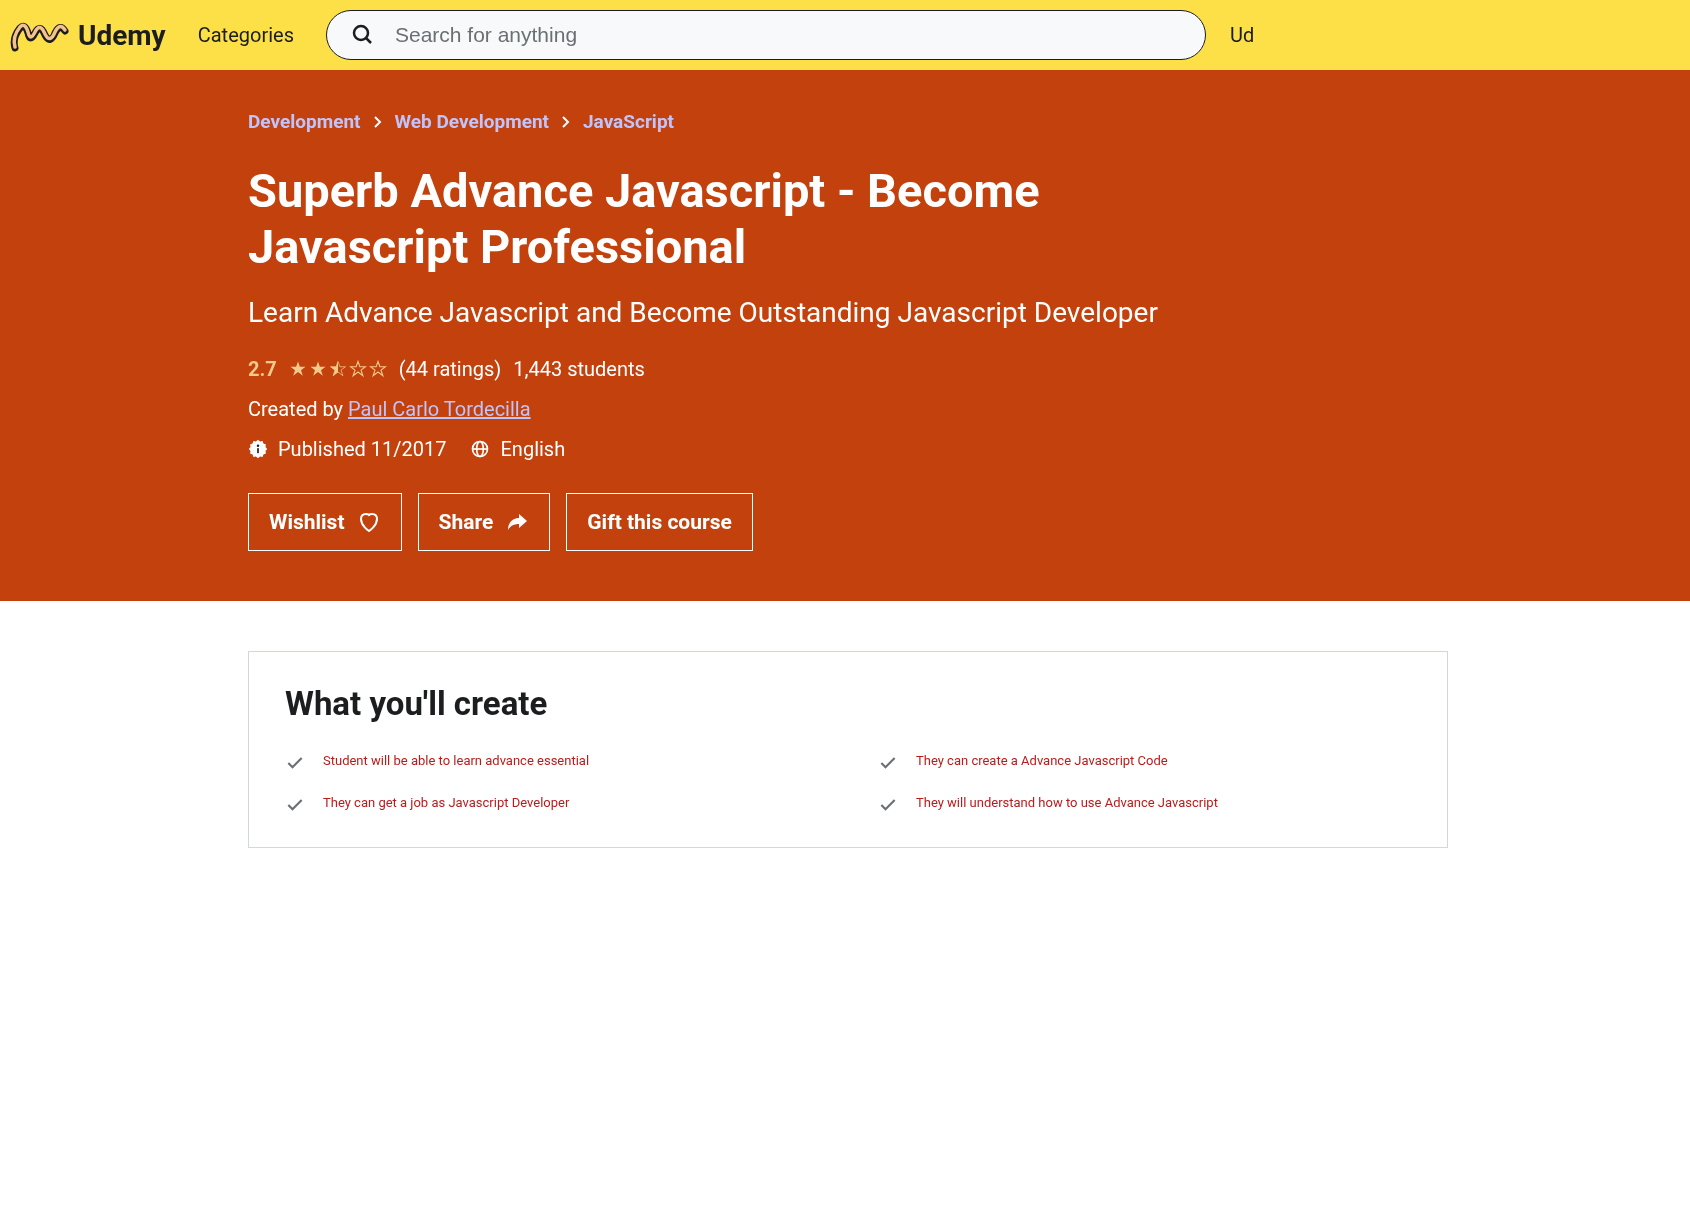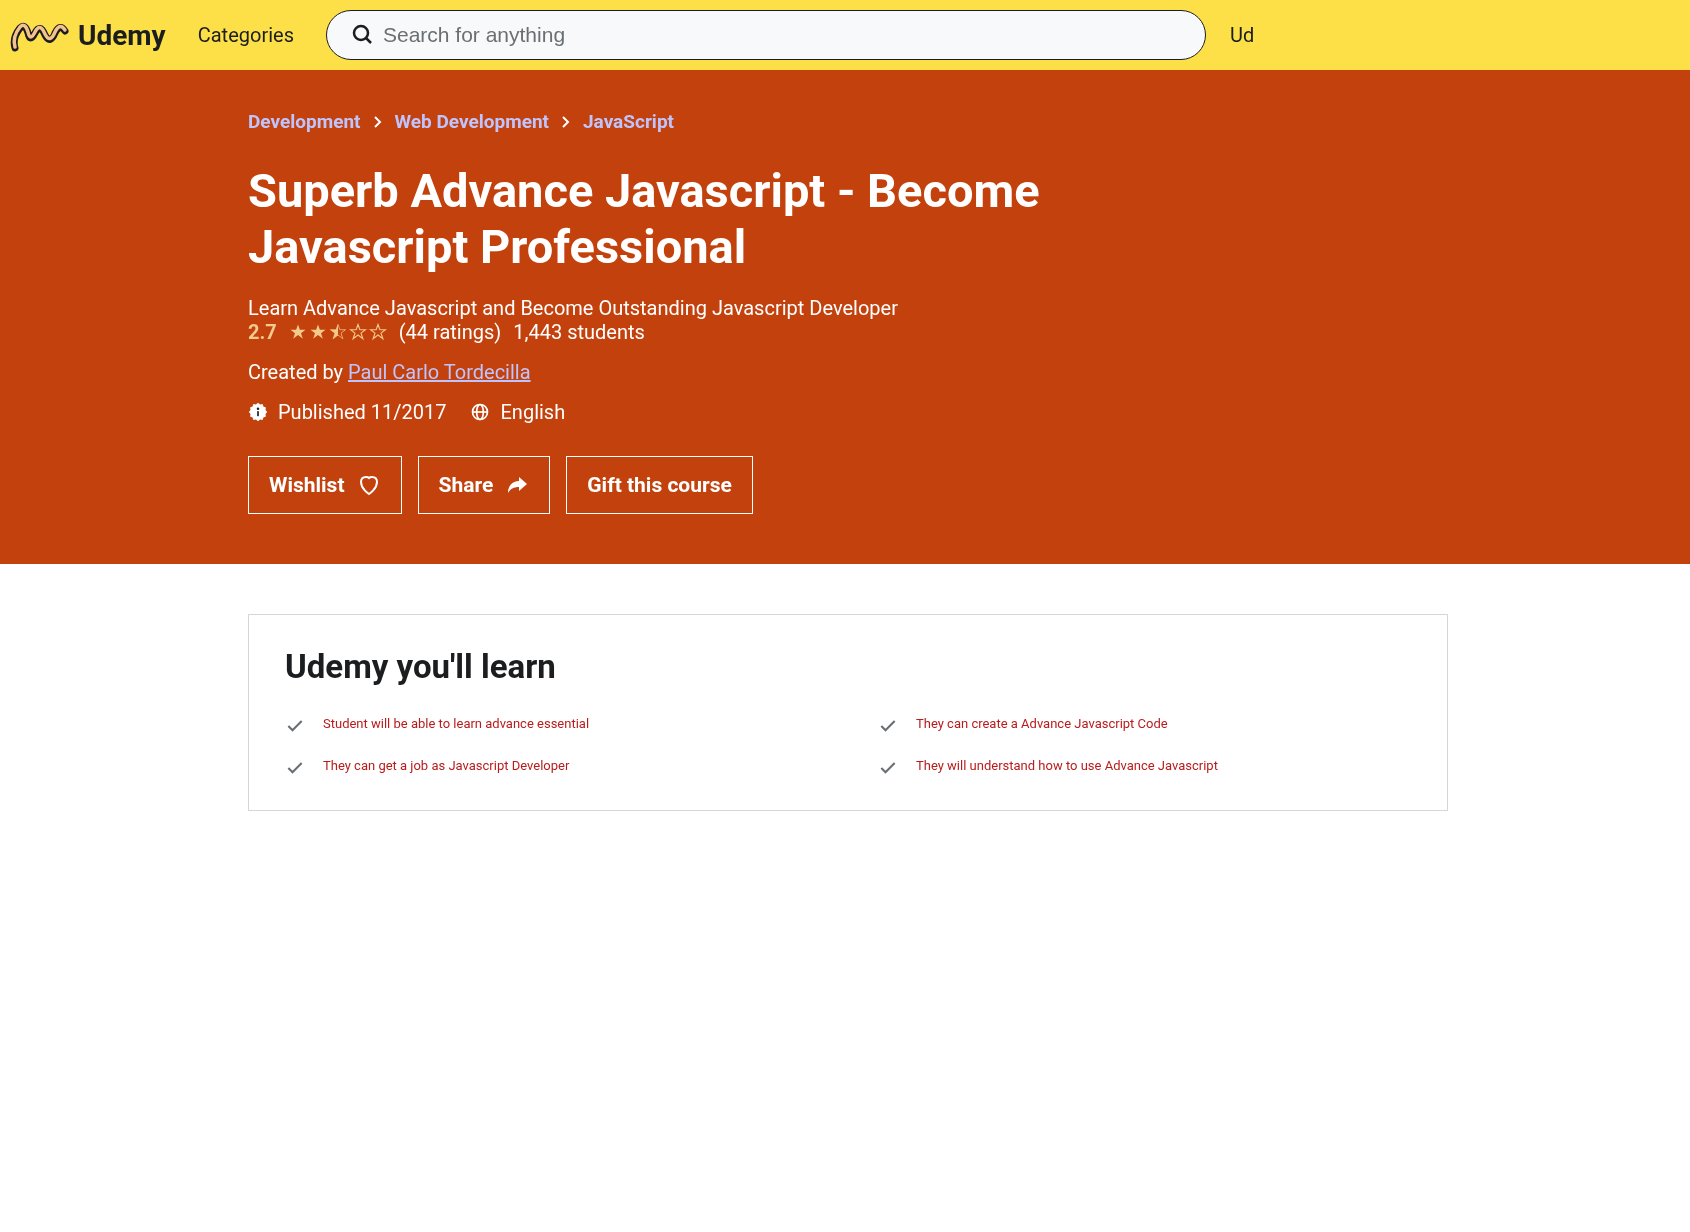--- a/index.html
+++ b/index.html
@@ -38,21 +38,21 @@
       padding: 0 8px;
     }
     .search-container {
       flex: 1;
       display: flex;
       align-items: center;
       background: #f7f9fa;
       border: 1px solid #1c1d1f;
       border-radius: 50px;
       padding: 12px 24px;
-      gap: 8px;
+      gap: 20px;
       max-width: 880px;
     }
     .search-icon {
       width: 24px;
       height: 24px;
       color: #1c1d1f;
     }
     .search-input {
       flex: 1;
       border: none;
@@ -92,22 +92,23 @@
       font-size: 16px;
     }
     .course-title {
       font-size: 47px;
       font-weight: 700;
       line-height: 1.2;
       margin-bottom: 20px;
       max-width: 900px;
     }
     .course-subtitle {
-      font-size: 20px;
+      font-size: 28px;
       font-weight: 400;
+      margin-bottom: 28px;
     }
     .rating-row {
       display: flex;
       align-items: center;
       gap: 12px;
       margin-bottom: 16px;
       text-align: center;
     }
     .rating-value {
       color: #f3ca8c;
@@ -316,21 +317,21 @@
         </svg>
     </button>
     <button class="action-btn">
       <span>Gift this course</span>
     </button>
   </div>
 </div>
 
 <div class="content-section">
   <div class="learn-card">
-    <h2 class="learn-title">Udemy you'll learn</h2>
+    <h2 class="learn-title">What you'll create</h2>
     <div class="learn-grid">
       <div class="learn-item">
         <svg class="check-icon" viewBox="0 0 24 24" fill="none" stroke="currentColor" stroke-width="2.5">
             <path d="M4 12l5 5L20 6"></path>
           </svg>
         <span class="learn-text">Student will be able to learn advance essential</span>
       </div>
       <div class="learn-item">
         <svg class="check-icon" viewBox="0 0 24 24" fill="none" stroke="currentColor" stroke-width="2.5">
             <path d="M4 12l5 5L20 6"></path>

